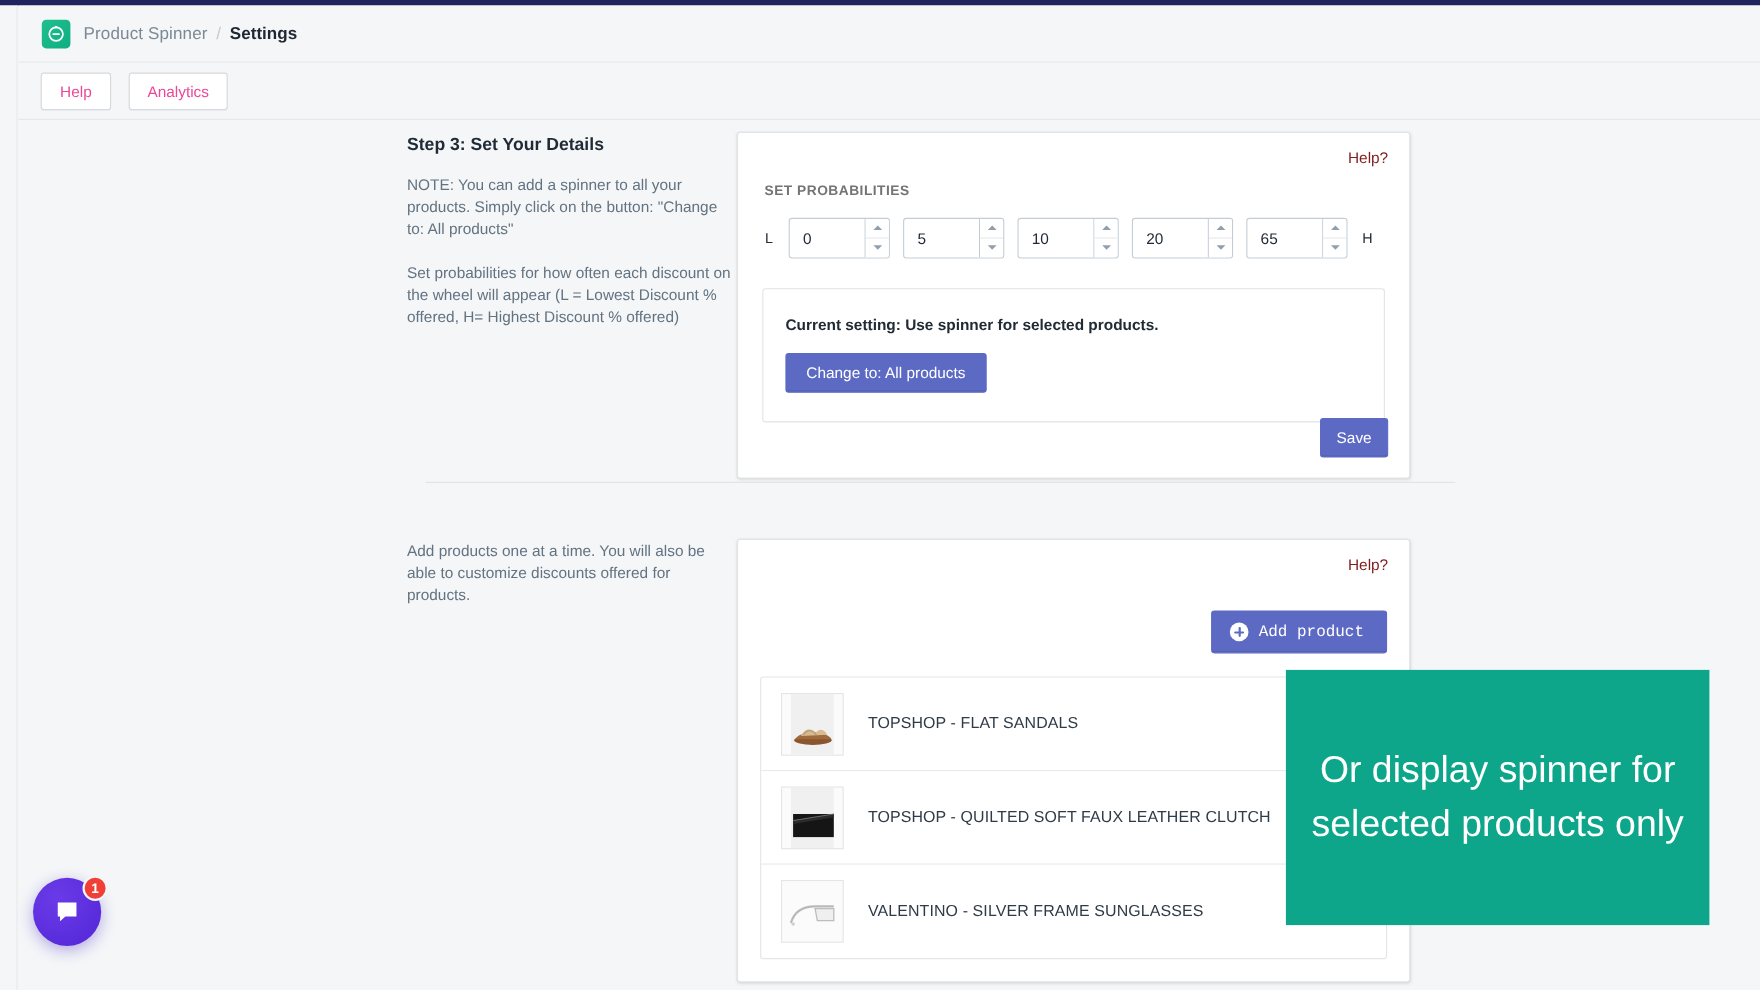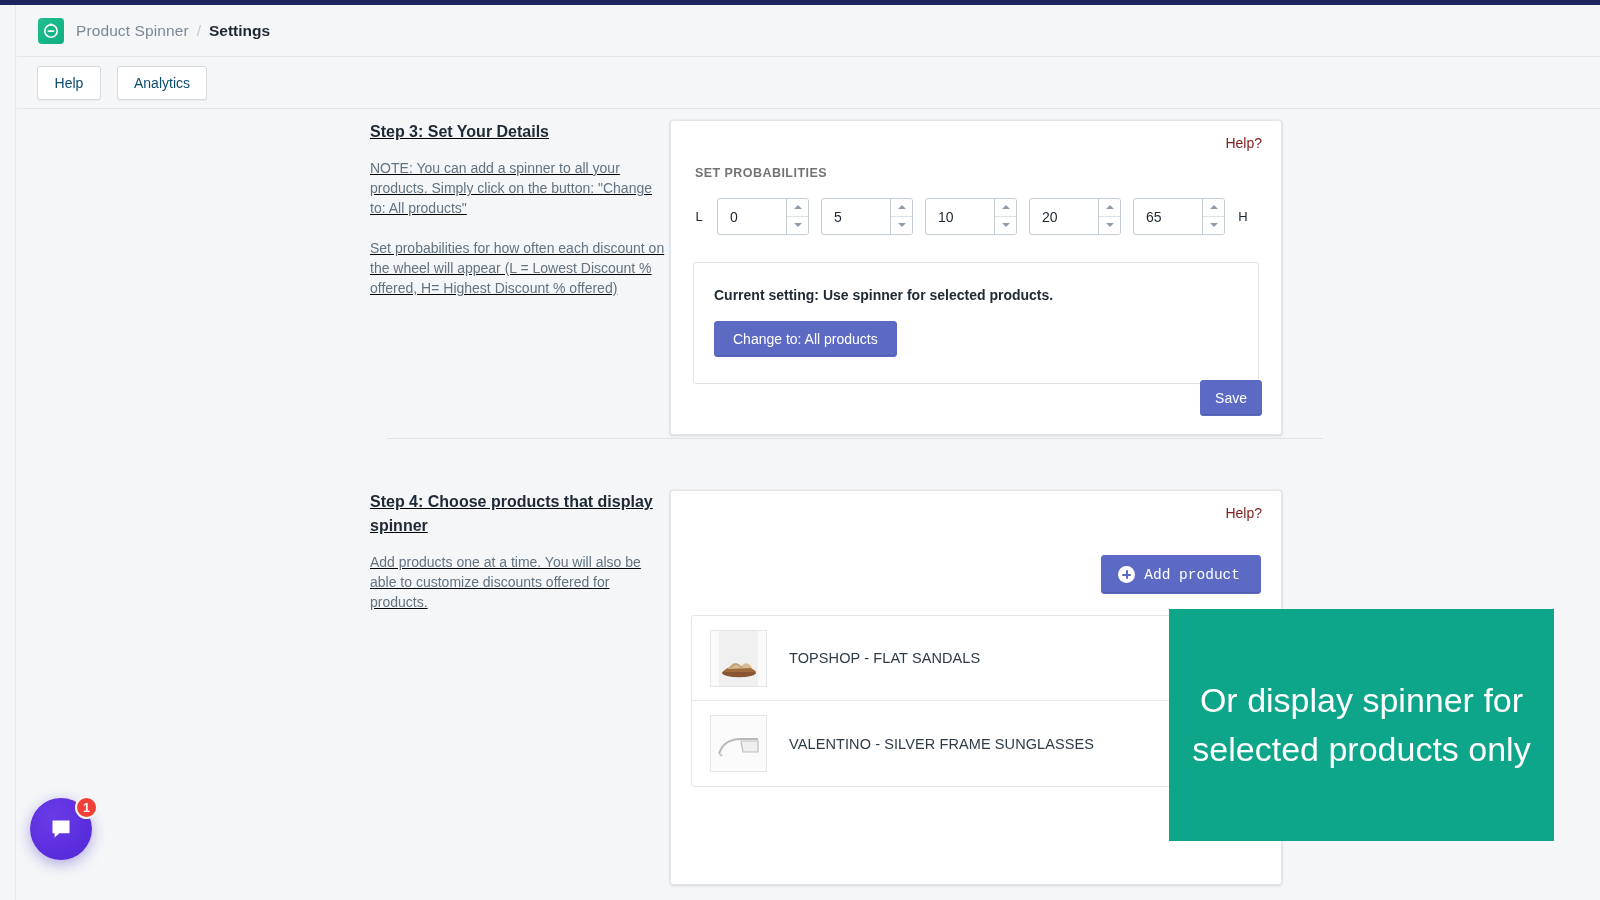--- a/index.html
+++ b/index.html
@@ -76,42 +76,41 @@
   }
   .abtn {
     height: 34px;
     min-width: 64px;
     padding: 0 16px;
     background: #ffffff;
     border: 1px solid #d6dade;
     border-radius: 3px;
     box-shadow: 0 1px 0 rgba(22,29,37,.05);
     font-size: 14px;
-    color: #0c4a6e;
+    color: #ec4899;
     font-family: "Liberation Sans", sans-serif;
     cursor: pointer;
     display: flex; align-items: center; justify-content: center;
   }
 
   
   .content {
     position: absolute;
     top: 110px; left: 17px;
     width: 1583px; height: 790px;
     background: #f4f6f8;
   }
 
   .section {
     position: absolute;
     display: flex;
   }
   .sec-annotation {
     width: 300px;
     flex: 0 0 300px;
-    text-decoration: underline;
   }
   .sec-title {
     font-size: 16px;
     font-weight: 700;
     color: #212b36;
     line-height: 24px;
     margin: 0 0 14px 0;
   }
   .sec-desc {
     font-size: 14px;
@@ -490,21 +489,20 @@
         <div class="save-wrap">
           <button class="btn-primary" id="save-button">Save</button>
         </div>
       </div>
     </div>
 
     <div class="sec-divider"></div>
 
     <div class="section" style="left:353px; top:380px;">
       <div class="sec-annotation">
-        <h2 class="sec-title">Step 4: Choose products that display spinner</h2>
         <p class="sec-desc">Add products one at a time. You will also be able to customize discounts offered for products.</p>
       </div>
 
       <div class="card" id="card-step4">
         <a class="help-link">Help?</a>
 
         <div class="addbar">
           <button class="btn-primary" id="add-product-button">
             <span class="plus-icon"></span>
             <span>Add product</span>
@@ -519,20 +517,31 @@
               <svg width="57" height="57" viewBox="0 0 57 57" aria-hidden="true">
                 <ellipse cx="28" cy="42" rx="17" ry="4.2" fill="#8a5631"></ellipse>
                 <path d="M12 41 C16 33, 40 33, 45 41 Z" fill="#a06a3d"></path>
                 <path d="M17 38 C22 30, 26 31, 30 36 C33 31, 38 31, 41 37 Z" fill="#d9bb93"></path>
                 <path d="M19 37 C24 31, 28 33, 31 37" fill="none" stroke="#c0a074" stroke-width="1.6"></path>
               </svg>
             </div>
             <div class="product-name">TOPSHOP - FLAT SANDALS</div>
           </div>
 
+          <div class="product-row">
+            <div class="thumb">
+              <div class="inner"></div>
+              <svg width="57" height="57" viewBox="0 0 57 57" aria-hidden="true">
+                <rect x="10" y="24" width="37" height="21" fill="#151515"></rect>
+                <path d="M10 30 L47 24 L47 27 L10 33 Z" fill="#2b2b2b"></path>
+                <path d="M10 30 L47 24" stroke="#6b6b6b" stroke-width="0.9" fill="none"></path>
+              </svg>
+            </div>
+            <div class="product-name">TOPSHOP - QUILTED SOFT FAUX LEATHER CLUTCH</div>
+          </div>
 
           <div class="product-row">
             <div class="thumb">
               <svg width="57" height="57" viewBox="0 0 57 57" aria-hidden="true">
                 <path d="M8 38 C11 28, 18 23, 30 23 L47 23" fill="none" stroke="#b9b9b9" stroke-width="2"></path>
                 <path d="M30 25 L47 25 L47 36 L32 36 Z" fill="#e6e6e6" fill-opacity=".55" stroke="#bdbdbd" stroke-width="1.2"></path>
                 <circle cx="10" cy="39" r="1.6" fill="#cfcfcf"></circle>
               </svg>
             </div>
             <div class="product-name">VALENTINO - SILVER FRAME SUNGLASSES</div>

